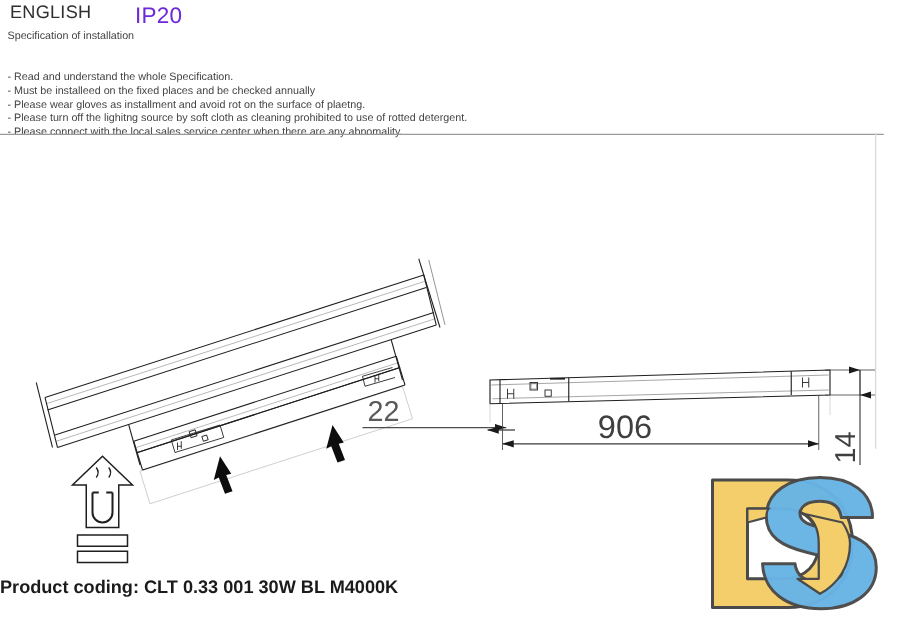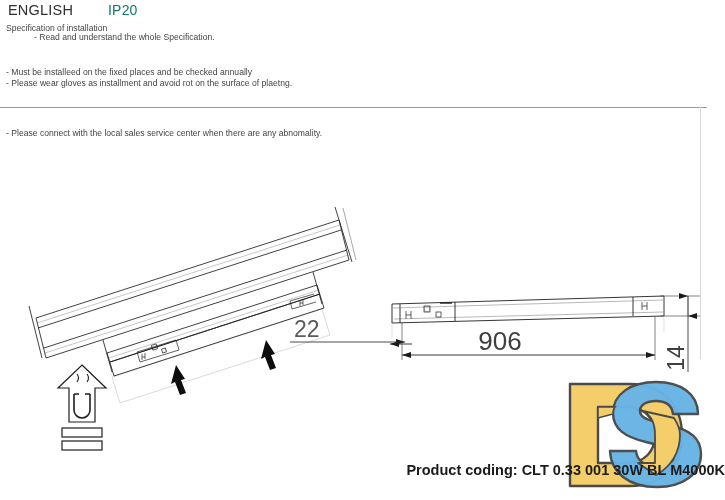--- a/index.html
+++ b/index.html
@@ -28,23 +28,23 @@
     position: absolute;
     left: 8px; top: 2px;
     font-size: 14.5px;
     letter-spacing: .2px;
     color: #2f2f2f;
     white-space: nowrap;
   }
   #ip-rating {
     position: absolute;
     left: 108px; top: 2px;
-    font-size: 14px;
+    font-size: 18px;
     letter-spacing: .2px;
-    color: #0f766e;
+    color: #6d28d9;
     white-space: nowrap;
   }
   #spec-heading {
     position: absolute;
     left: 6px; top: 23px;
     font-size: 8.6px;
     color: #444;
     white-space: nowrap;
   }
   #spec-intro {
@@ -93,43 +93,44 @@
     left: 552px; top: 374px;
     width: 168px;
     height: 122px;
   }
 
   
   #product-coding {
     position: absolute;
     left: 0; top: 462px;
     width: 725px;
-    text-align: right;
+    text-align: left;
     font-size: 14.5px;
     font-weight: bold;
     color: #1b1b1b;
     white-space: nowrap;
   }
 </style>
 </head>
 <body>
 
 <div id="header-block">
 
   <div id="lang-title">ENGLISH</div>
 
   <div id="ip-rating">IP20</div>
 
   <div id="spec-heading">Specification of installation</div>
 
 
-  <div class="spec-line" style="top:32px;margin-left:28px;">- Read and understand the whole Specification.</div>
+  <div class="spec-line" style="top:56px;">- Read and understand the whole Specification.</div>
   <div class="spec-line" style="top:67px;">- Must be installeed on the fixed places and be checked annually</div>
   <div class="spec-line" style="top:78px;text-align:right;">- Please wear gloves as installment and avoid rot on the surface of plaetng.</div>
-  <div class="spec-line" style="top:100px;margin-top:28px;">- Please connect with the local sales service center when there are any abnomality.</div>
+  <div class="spec-line" style="top:89px;">- Please turn off the lighitng source by soft cloth as cleaning prohibited to use of rotted detergent.</div>
+  <div class="spec-line" style="top:100px;">- Please connect with the local sales service center when there are any abnomality.</div>
 
   <div id="divider-rule"></div>
   <div id="right-border-rule"></div>
 </div>
 
 <div id="drawing-canvas">
 <svg width="725" height="345" viewBox="0 0 725 345" xmlns="http://www.w3.org/2000/svg">
 
   <defs>
     <marker id="dimArrowR" markerWidth="9" markerHeight="7" refX="9" refY="3.5" orient="auto">

